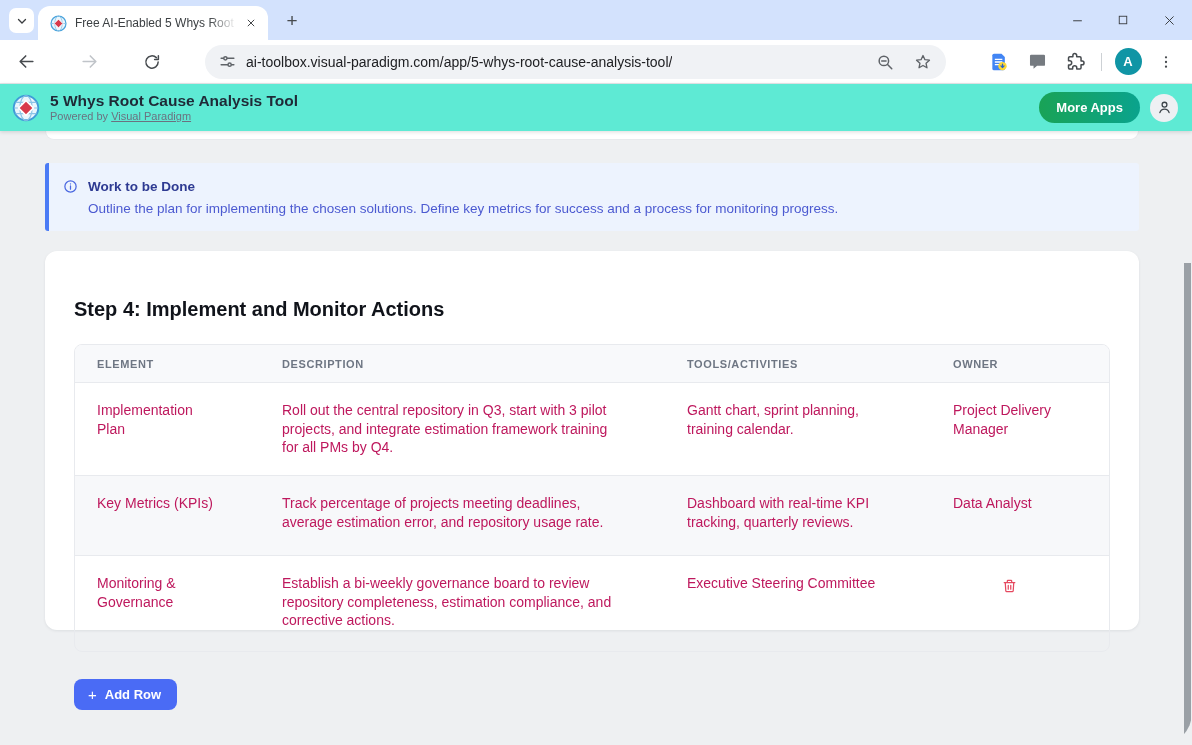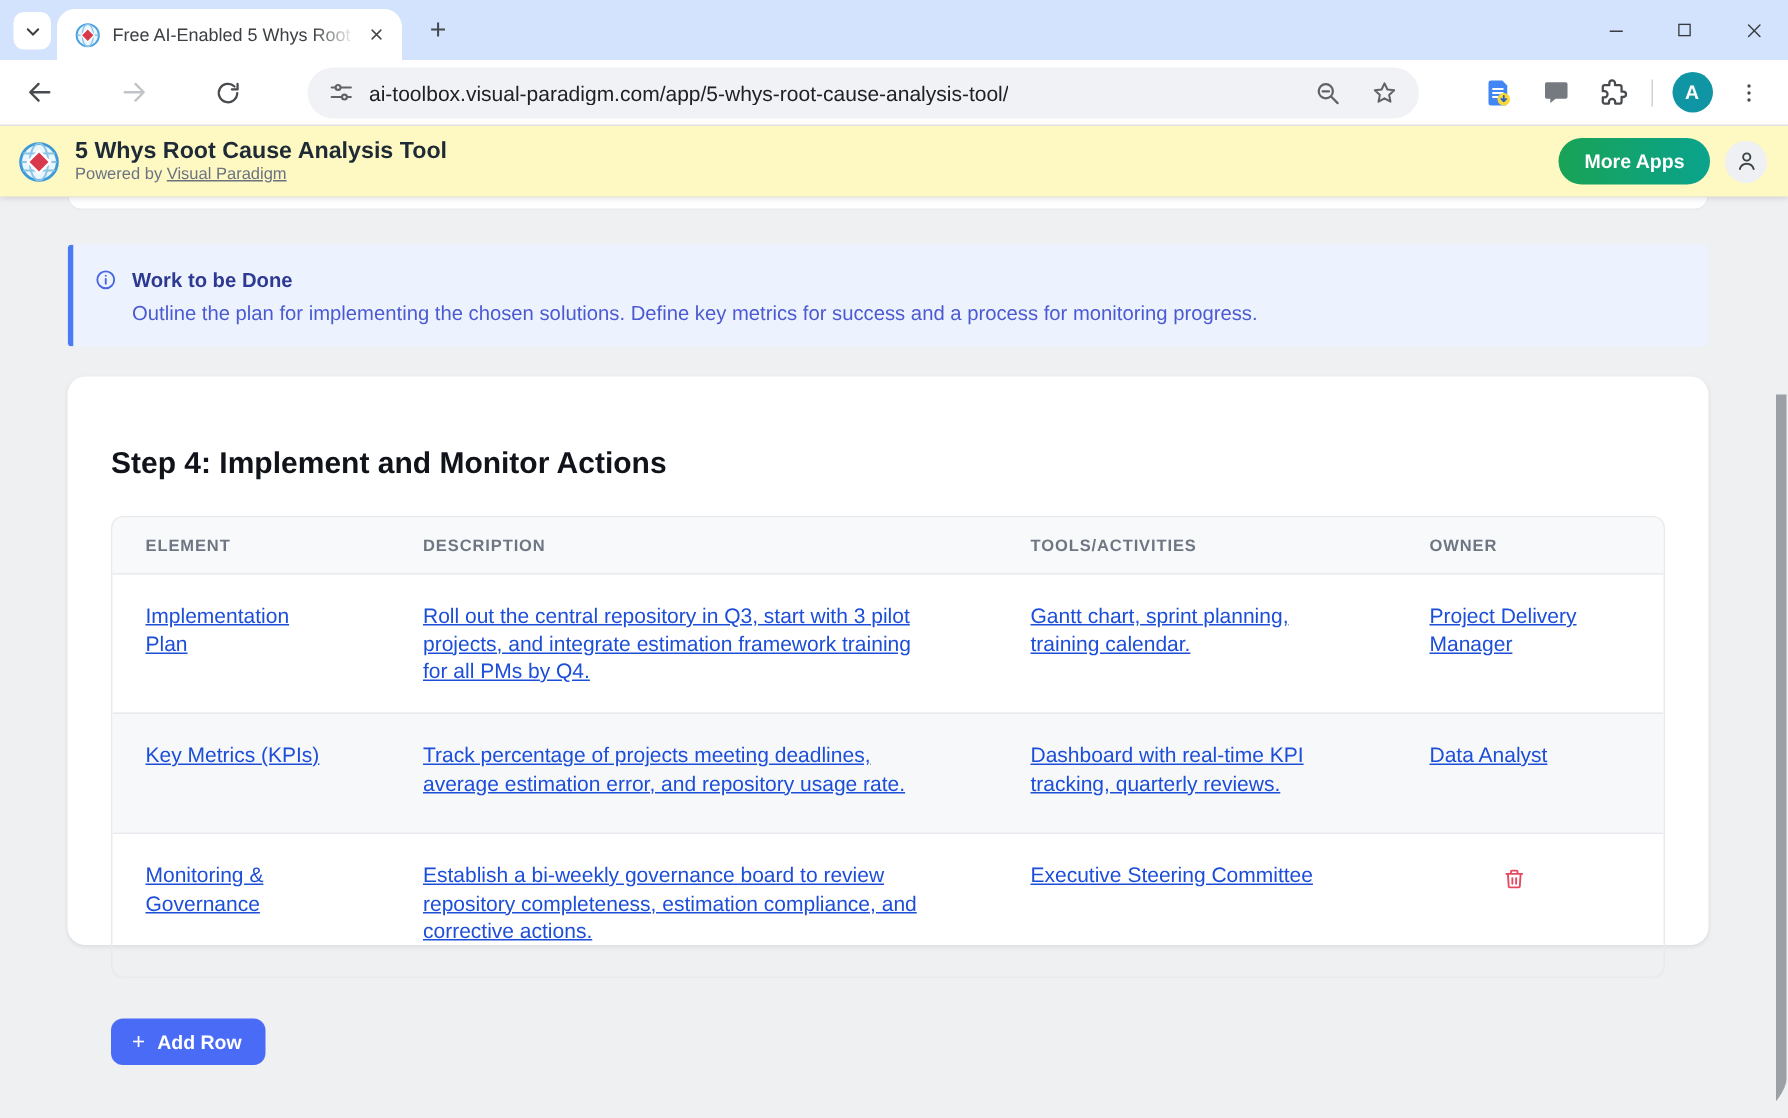--- a/index.html
+++ b/index.html
@@ -30,21 +30,21 @@
     display:flex; align-items:center; padding:0 14px; min-width:0; }
   .omni-url { font-size:14px; color:#202124; margin-left:10px; white-space:nowrap; overflow:hidden; }
   .omni-right { margin-left:auto; display:flex; align-items:center; gap:20px; }
   .tb-right { display:flex; align-items:center; gap:6px; flex:none; }
   .tb-icon { width:32px; height:32px; display:flex; align-items:center; justify-content:center; }
   .tb-sep { width:1px; height:18px; background:#cdd1d5; margin:0 4px; }
   .avatar { width:27px; height:27px; border-radius:50%; background:#1095a5; color:#fff; font-size:13px; font-weight:700;
     display:flex; align-items:center; justify-content:center; }
 
   
-  .app-header { height:47px; background:#fef9c3; display:flex; align-items:center; padding:0 14px 0 12px;
+  .app-header { height:47px; background:#5eead4; display:flex; align-items:center; padding:0 14px 0 12px;
     position:relative; z-index:5; box-shadow:0 1px 4px rgba(0,0,0,.14); }
   .app-logo { width:28px; height:28px; flex:none; }
   .app-head-text { margin-left:10px; }
   .app-title { font-size:15.5px; font-weight:700; color:#1f2a37; line-height:18px; }
   .app-sub { font-size:11px; color:#6b7280; line-height:13px; }
   .app-sub a { color:#6b7280; text-decoration:underline; }
   .more-apps-btn { margin-left:auto; background:linear-gradient(90deg,#19a356,#0aa38d); color:#fff;
     font-size:13px; font-weight:700; padding:8px 17px; border-radius:17px; }
   .profile-btn { width:28px; height:28px; border-radius:50%; background:#eef0f3; margin-left:10px;
     display:flex; align-items:center; justify-content:center; }
@@ -65,21 +65,21 @@
 
   .table { margin-top:23px; border:1px solid #e8eaee; border-radius:8px; overflow:hidden; }
   .tgrid { display:grid; grid-template-columns:165px 385px 246px 157px 1fr;gap:20px; }
   .thead { background:#f8f9fb; border-bottom:1px solid #e8eaee; height:38px; align-items:center; }
   .th { font-size:11px; font-weight:700; color:#6e7683; letter-spacing:.6px; padding-left:22px; }
   .trow { padding:18px 0; }
   .trow + .trow { border-top:1px solid #e8eaee; }
   .trow:nth-child(1) { min-height:92px; }
   .trow:nth-child(2) { min-height:80px; background:#f7f8fa; }
   .trow:nth-child(3) { min-height:96px; }
-  .cell { font-size:14px; color:#1d4ed8; line-height:18.5px; padding:0 20px 0 22px;text-decoration:underline; }
+  .cell { font-size:14px; color:#be185d; line-height:18.5px; padding:0 20px 0 22px; }
   .cell-actions { display:flex; justify-content:center; align-items:flex-start; padding:2px 0 0 0; }
   .trash-btn { color:#e5485f; display:flex; padding:2px; }
 
   .add-row-btn { margin-top:27px; display:inline-flex; align-items:center; gap:8px; background:#4a6bf5; color:#fff;
     font-size:13px; font-weight:700; padding:8px 16px 8px 14px; border-radius:8px; }
   .add-plus { font-size:15px; font-weight:400; line-height:13px; }
 
   .scrollbar-thumb { position:absolute; right:1px; top:132px; width:7px; height:482px; background:#9aa0a6; }
 </style>
 </head>

